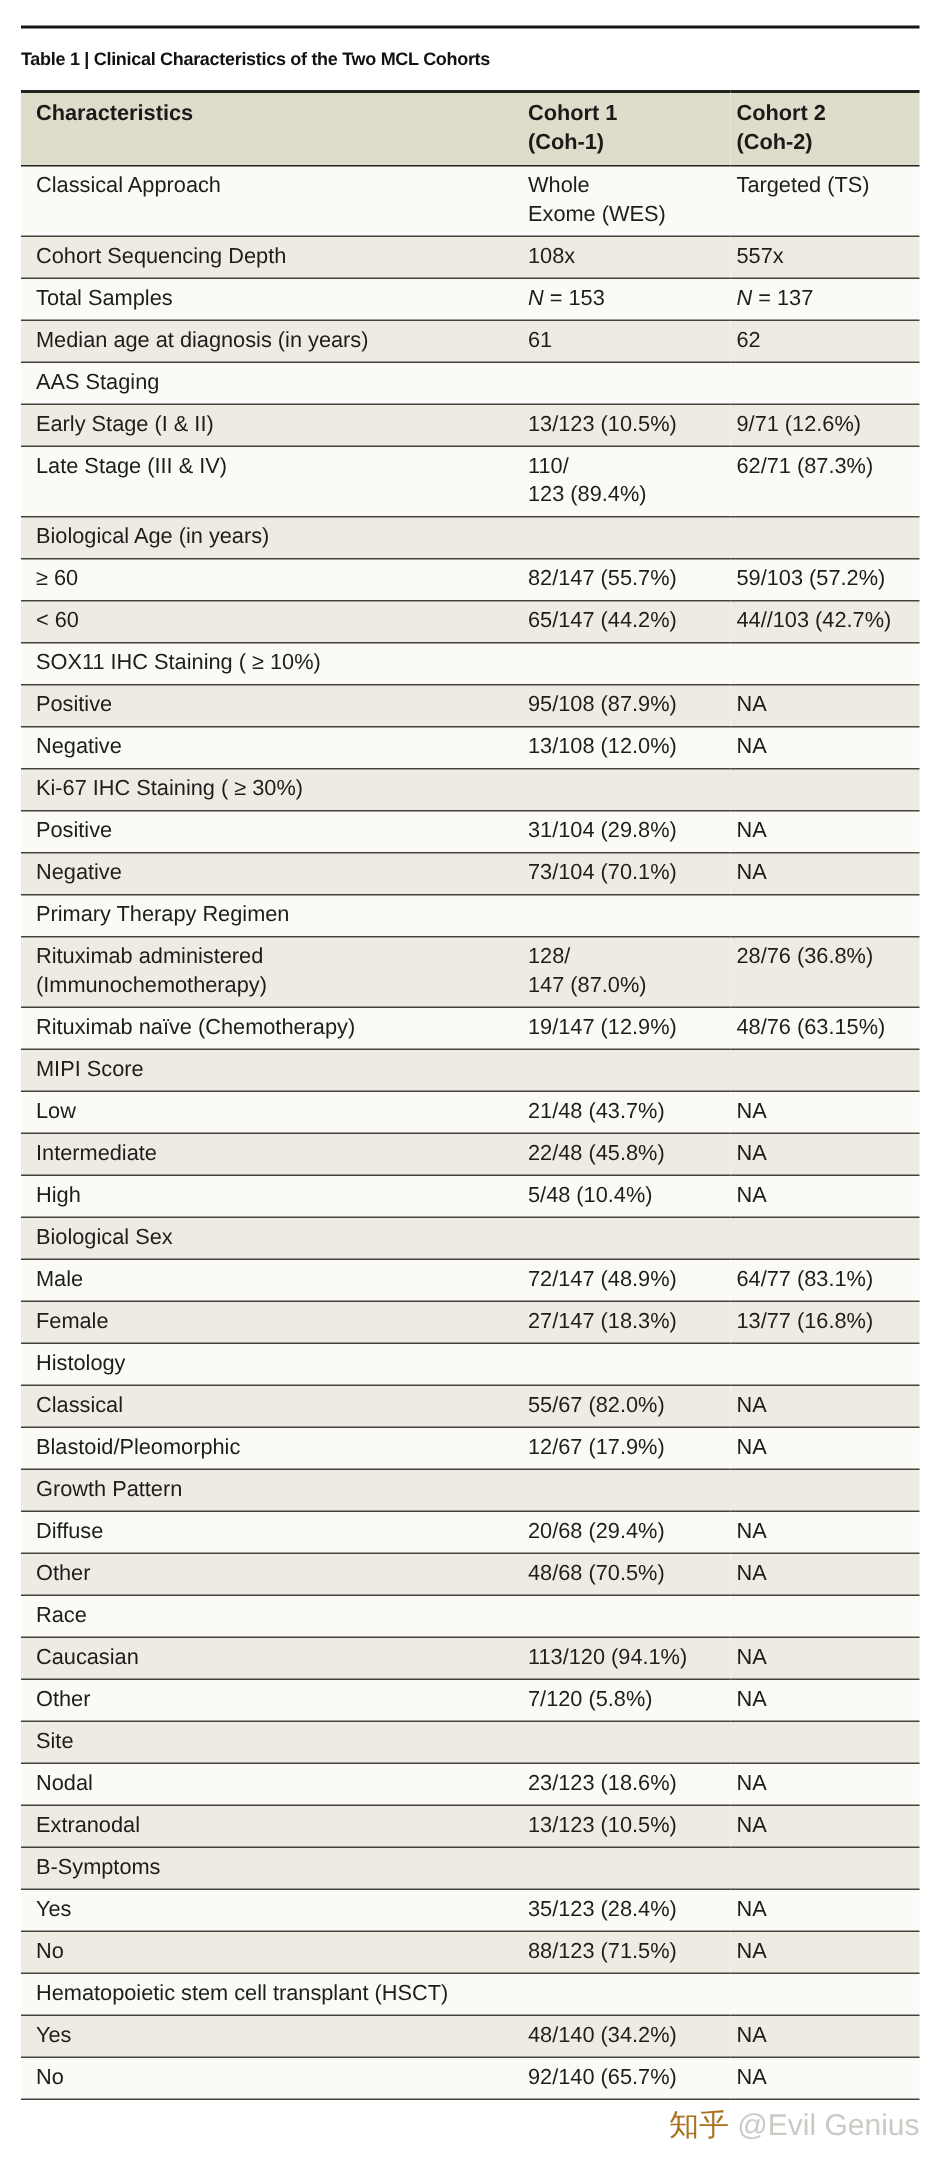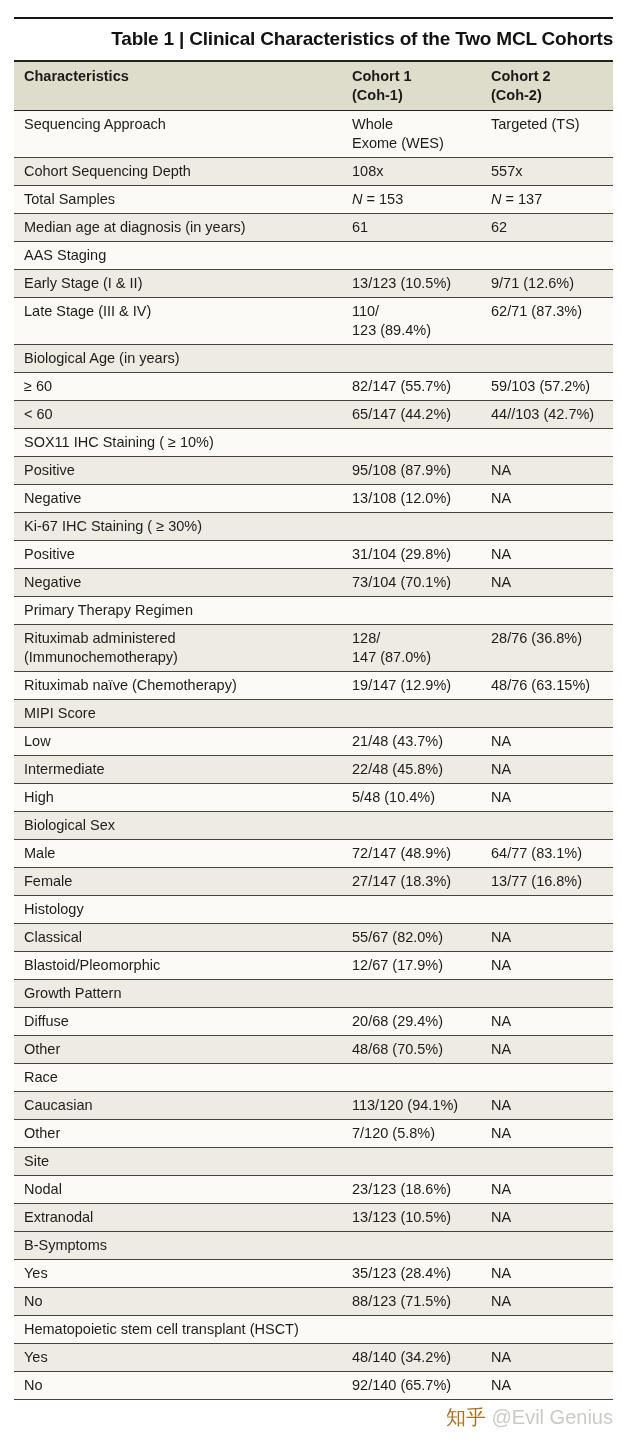--- a/index.html
+++ b/index.html
@@ -13,26 +13,25 @@
     color: #1e1d1b;
     -webkit-font-smoothing: antialiased;
   }
   .top-rule {
     margin: 17px 9px 0 14px;
     height: 0;
     border-top: 2px solid #161614;
   }
   .table-title {
     margin: 8px 9px 9px 14px;
-    font-size: 19px;
+    font-size: 12px;
     line-height: 24px;
     font-weight: bold;
     letter-spacing: -0.2px;
     color: #121210;
-    text-align: right;
   }
   table.char-table {
     border-collapse: collapse;
     table-layout: fixed;
     width: 599px;
     margin-left: 14px;
   }
   col.c-label  { width: 334px; }
   col.c-coh1   { width: 139px; }
   col.c-coh2   { width: 126px; }
@@ -94,21 +93,21 @@
       <tr>
         <th class="label">Characteristics</th>
         <th>Cohort 1
 (Coh-1)</th>
         <th>Cohort 2
 (Coh-2)</th>
       </tr>
     </thead>
     <tbody>
         <tr class="plain">
-          <td class="label">Sequencing Approach</td>
+          <td class="label">Classical Approach</td>
           <td class="c1">Whole
 Exome (WES)</td>
           <td class="c2">Targeted (TS)</td>
         </tr>
         <tr class="shaded">
           <td class="label">Cohort Sequencing Depth</td>
           <td class="c1">108x</td>
           <td class="c2">557x</td>
         </tr>
         <tr class="plain">

